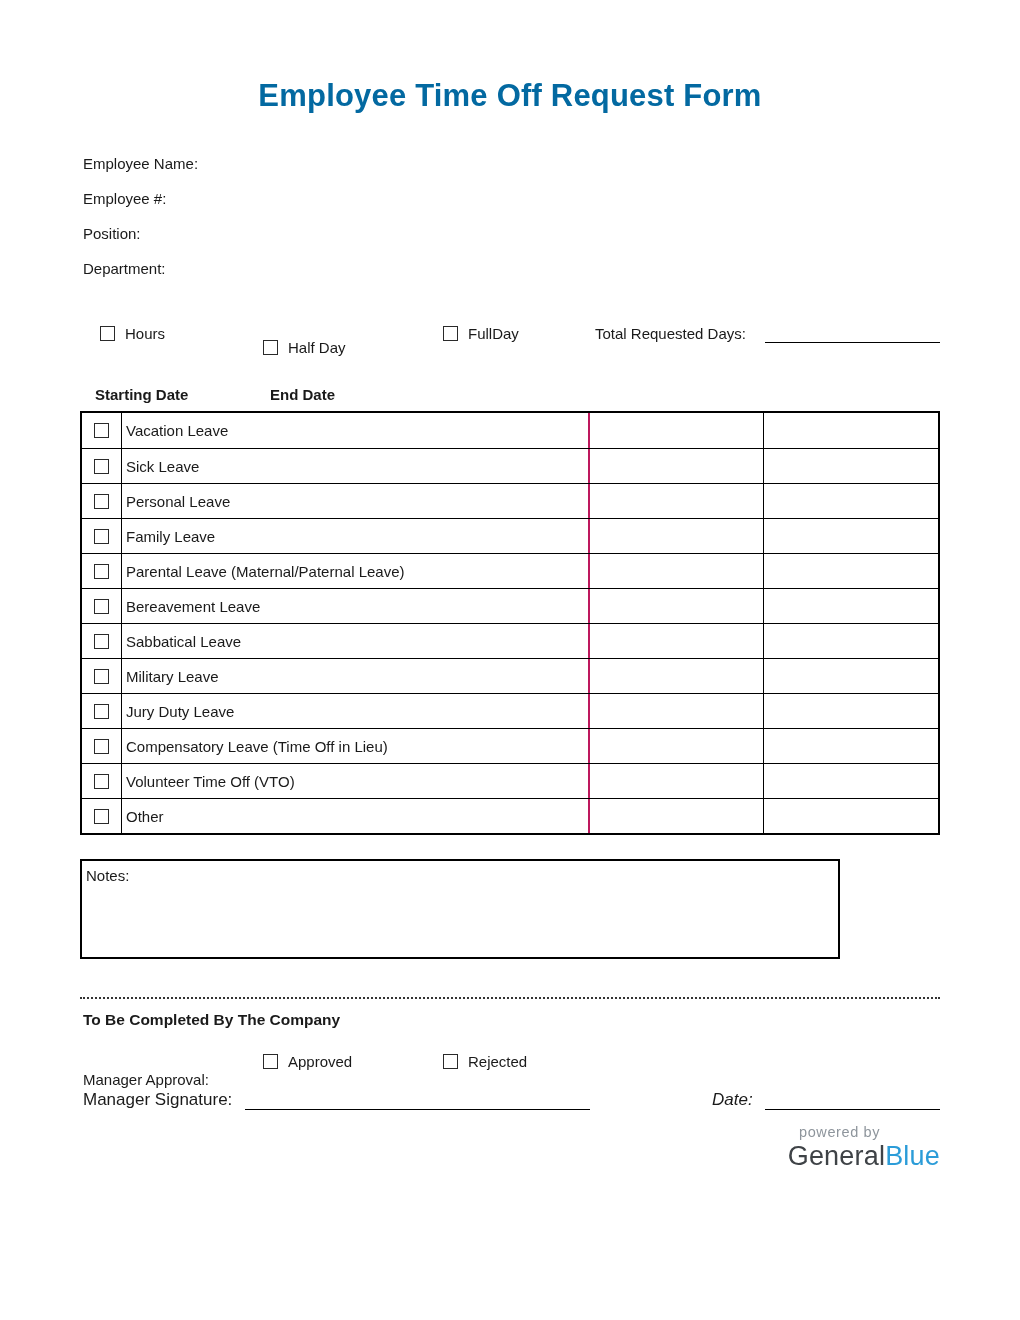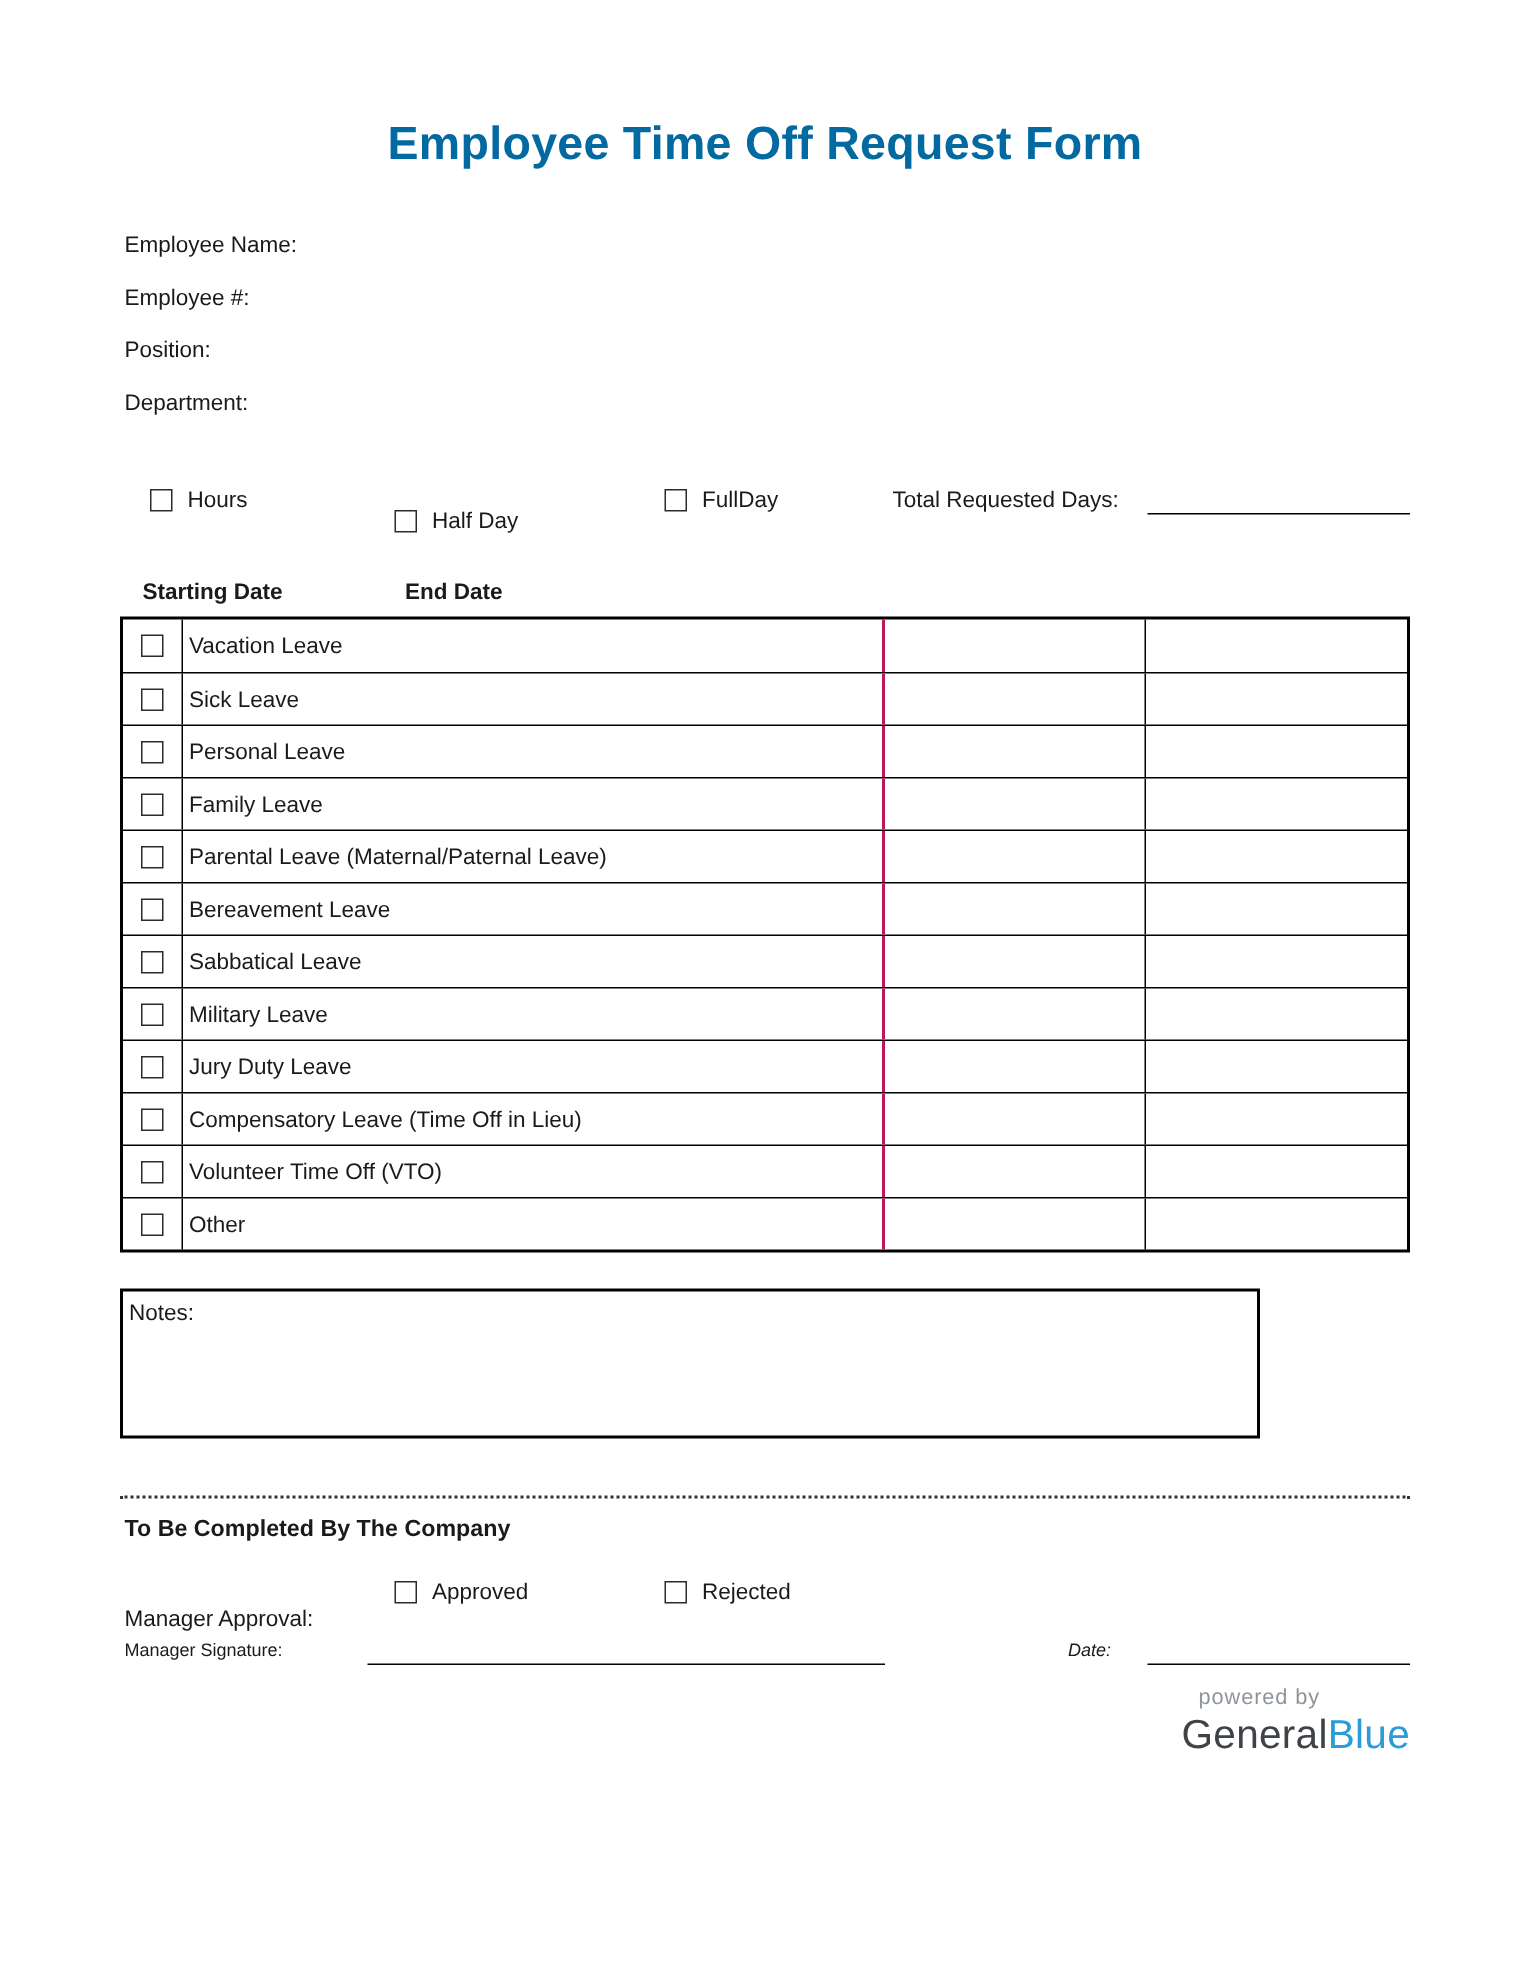--- a/index.html
+++ b/index.html
@@ -47,21 +47,21 @@
   .notes-box { margin:24px 0 0 80px; width:760px; height:100px; border:2px solid #000; padding:6px 4px; font-size:15px; }
 
   .dotted-sep { margin:38px 0 0 80px; width:860px; border-top:2px dotted #333; height:0; }
 
   .company-title { margin:12px 0 0 83px; font-weight:700; font-size:15.5px; }
 
   .approval-row { display:flex; align-items:center; margin:21px 0 0 83px; font-size:15px; height:22px; }
   .approval-label { width:180px;margin-top:37px; }
   .approval-opt { width:180px; display:flex; align-items:center; gap:10px; }
 
-  .signature-row { display:flex; align-items:center; margin:17px 0 0 83px; font-size:12px; height:22px; }
+  .signature-row { display:flex; align-items:center; margin:17px 0 0 83px; font-size:17px; height:22px; }
   .sig-label { width:162px; }
   .sig-line { width:345px; }
   .gap1 { width:122px; }
   .date-label { width:53px;font-style:italic; }
   .date-line { width:175px; }
 
   .footer { position:absolute; right:80px; top:1124px; text-align:right; }
   .powered-by { color:#8e959c; font-size:14.5px; letter-spacing:0.6px; margin-right:60px; }
   .brand { font-size:27px; font-weight:500; margin-top:1px; letter-spacing:0.2px; }
   .brand-general { color:#3f4347; }

